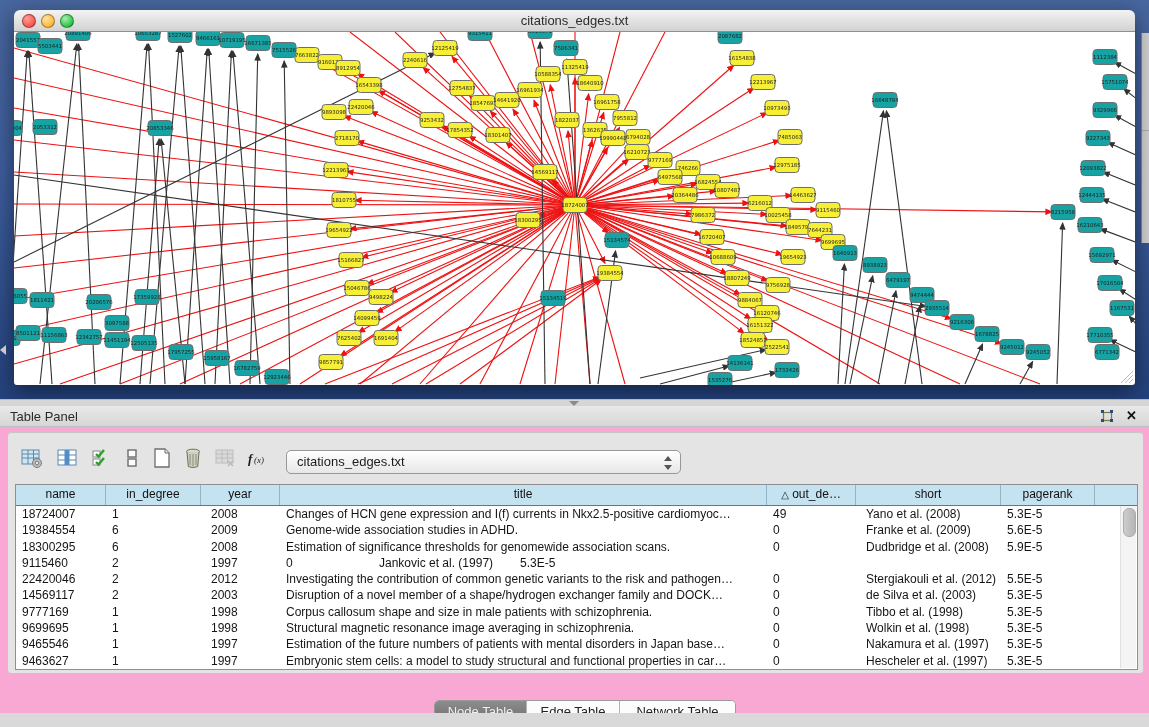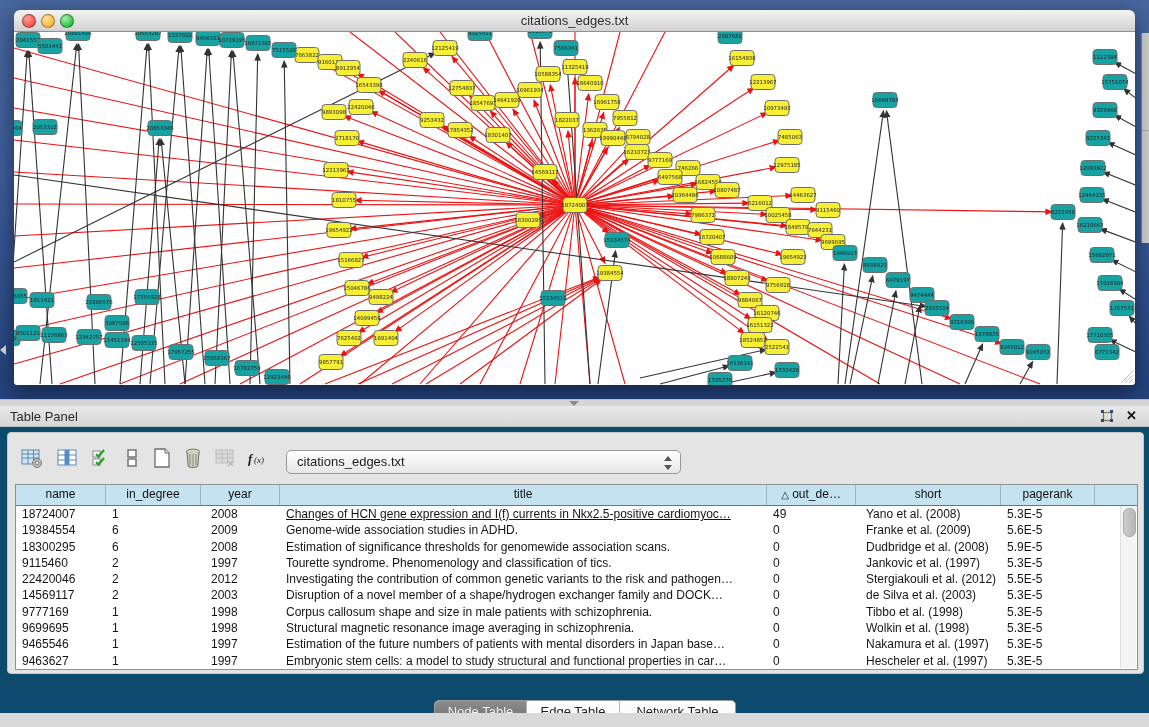--- a/index.html
+++ b/index.html
@@ -27,21 +27,21 @@
   #resize-grip{position:absolute;right:2px;bottom:2px;width:14px;height:14px;opacity:.65;}
   #left-collapse{position:absolute;left:0px;top:345px;width:0;height:0;
     border-top:5px solid transparent;border-bottom:5px solid transparent;border-right:6px solid #c9c9c9;}
 
   
   #splitter{position:absolute;left:0;top:399px;width:1149px;height:7px;background:#d6d6d6;border-top:1px solid #b9b9b9;}
   #splitter-handle{position:absolute;left:569px;top:1px;width:0;height:0;
     border-left:5px solid transparent;border-right:5px solid transparent;border-top:5px solid #8b8b8b;}
 
   
-  #table-panel{position:absolute;left:0;top:406px;width:1149px;height:321px;background:#0c4a6e;}
+  #table-panel{position:absolute;left:0;top:406px;width:1149px;height:321px;background:#f9a8d4;}
   #panel-titlebar{position:absolute;left:0;top:0;width:1149px;height:20px;
     background:linear-gradient(#e9e9e9,#d6d6d6);border-bottom:1px solid #c0c0c0;}
   #panel-title{position:absolute;left:10px;top:3px;font-size:13px;color:#2b2b2b;}
   #float-icon{position:absolute;left:1100px;top:4px;width:13px;height:13px;}
   #close-icon{position:absolute;left:1126px;top:2px;font-size:13px;font-weight:bold;color:#111;line-height:16px;}
   #panel-body{position:absolute;left:7px;top:26px;width:1135px;height:240px;
     background:#e4e4e4;border:1px solid #c6c6c6;border-radius:4px;}
 
   
   #toolbar{position:absolute;left:0;top:0;width:100%;height:46px;}
@@ -858,21 +858,21 @@
             <div class="th" style="width: 487px;"><span>title</span></div>
             <div class="th" style="width: 89px;"><span class="sort">△</span> <span>out_de…</span></div>
             <div class="th" style="width: 145px;"><span>short</span></div>
             <div class="th" style="width: 94px;"><span>pagerank</span></div>
           </div>
         <div id="tbody">
             <div class="tr">
               <div class="td" style="width: 90px;">18724007</div>
               <div class="td" style="width: 95px;">1</div>
               <div class="td" style="width: 79px; padding-left: 10px;">2008</div>
-              <div class="td" style="width: 487px; text-decoration: underline;">Changes of HCN gene expression and I(f) currents in Nkx2.5-positive cardiomyoc…</div>
+              <div class="td" style="width: 487px;">Changes of HCN gene expression and I(f) currents in Nkx2.5-positive cardiomyoc…</div>
               <div class="td" style="width: 89px;">49</div>
               <div class="td" style="width: 145px; padding-left: 10px;">Yano et al. (2008)</div>
               <div class="td" style="width: 94px;">5.3E-5</div>
             </div>
             <div class="tr">
               <div class="td" style="width: 90px;">19384554</div>
               <div class="td" style="width: 95px;">6</div>
               <div class="td" style="width: 79px; padding-left: 10px;">2009</div>
               <div class="td" style="width: 487px;">Genome-wide association studies in ADHD.</div>
               <div class="td" style="width: 89px;">0</div>
@@ -885,21 +885,20 @@
               <div class="td" style="width: 79px; padding-left: 10px;">2008</div>
               <div class="td" style="width: 487px;">Estimation of significance thresholds for genomewide association scans.</div>
               <div class="td" style="width: 89px;">0</div>
               <div class="td" style="width: 145px; padding-left: 10px;">Dudbridge et al. (2008)</div>
               <div class="td" style="width: 94px;">5.9E-5</div>
             </div>
             <div class="tr">
               <div class="td" style="width: 90px;">9115460</div>
               <div class="td" style="width: 95px;">2</div>
               <div class="td" style="width: 79px; padding-left: 10px;">1997</div>
-              <div class="td" style="width: 487px;">Tourette syndrome. Phenomenology and classification of tics.</div>
               <div class="td" style="width: 89px;">0</div>
               <div class="td" style="width: 145px; padding-left: 10px;">Jankovic et al. (1997)</div>
               <div class="td" style="width: 94px;">5.3E-5</div>
             </div>
             <div class="tr">
               <div class="td" style="width: 90px;">22420046</div>
               <div class="td" style="width: 95px;">2</div>
               <div class="td" style="width: 79px; padding-left: 10px;">2012</div>
               <div class="td" style="width: 487px;">Investigating the contribution of common genetic variants to the risk and pathogen…</div>
               <div class="td" style="width: 89px;">0</div>

